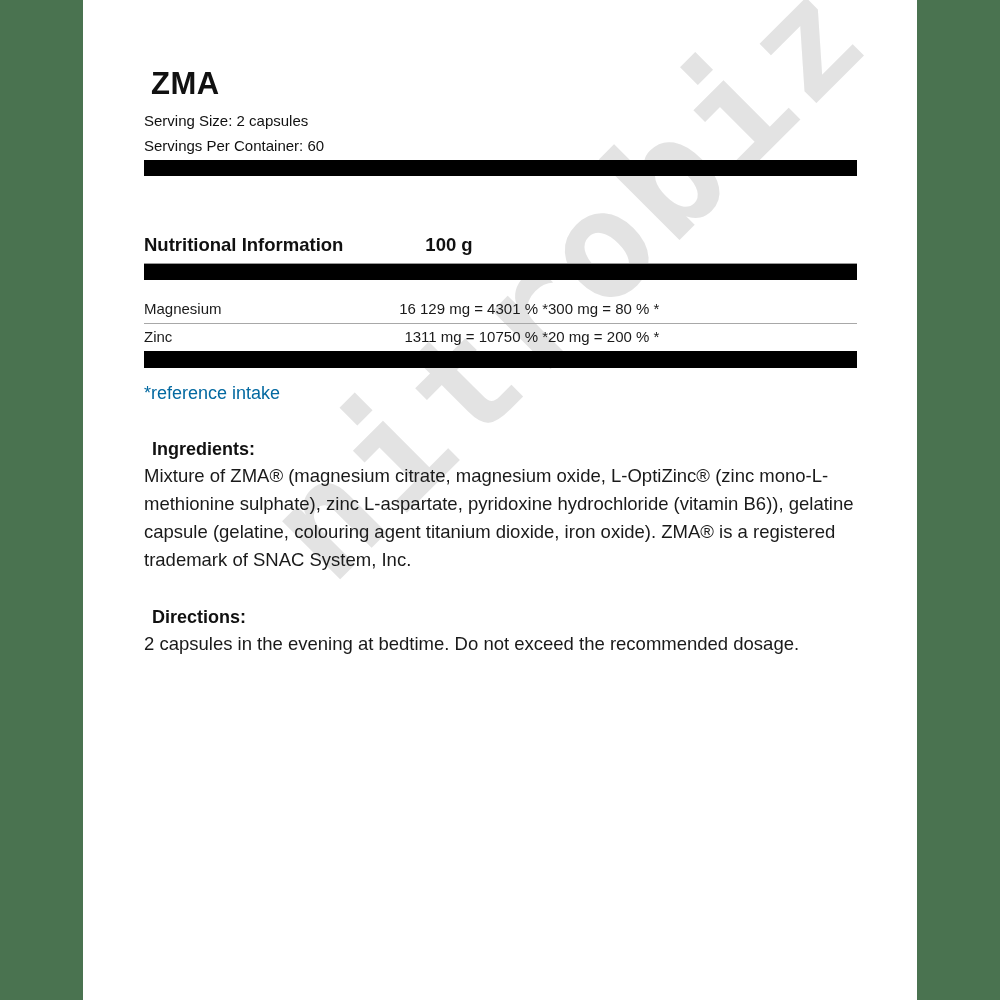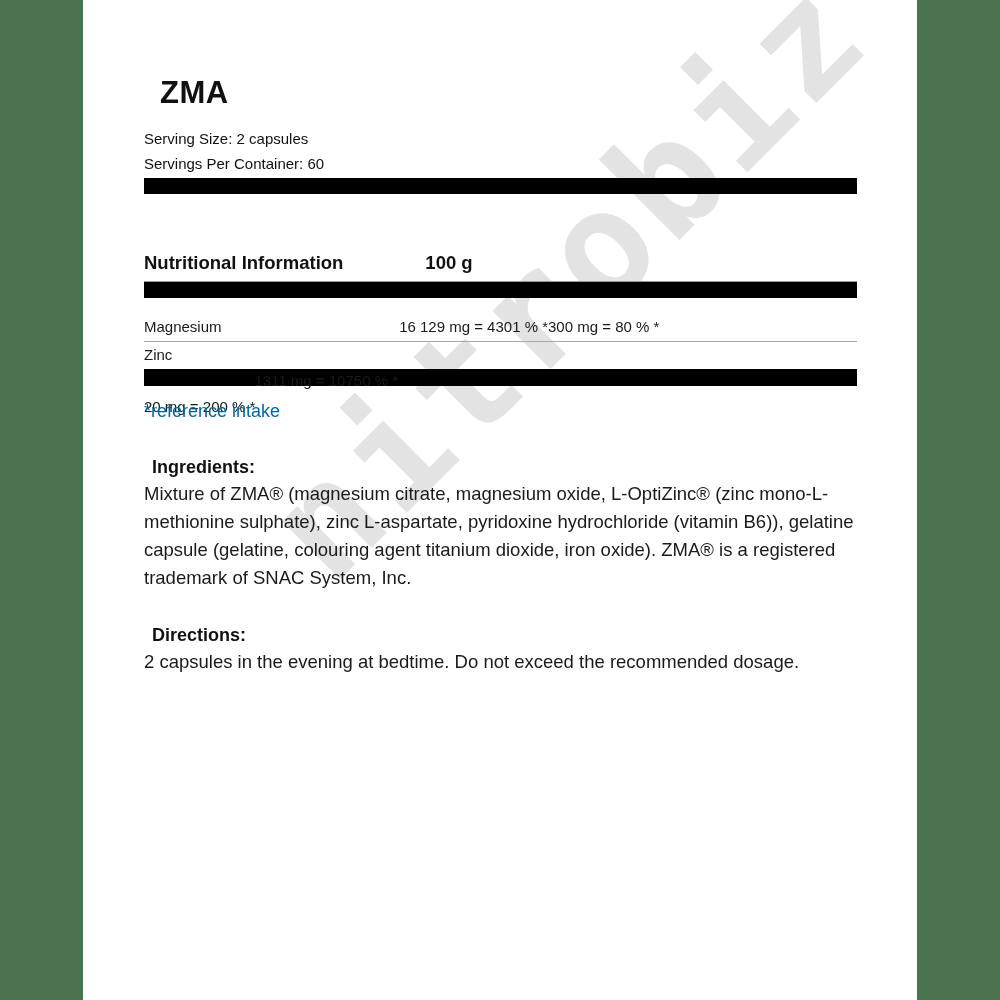--- a/index.html
+++ b/index.html
@@ -31,21 +31,21 @@
       pointer-events: none;
       z-index: 0;
     }
     .content {
       position: absolute; left: 61px; top: 60px; width: 713px;
       z-index: 1;
     }
     .title {
       font-family: "Liberation Sans", sans-serif;
       font-weight: bold; font-size: 31px;
-      line-height: 34px; margin: 16px; letter-spacing: 0.5px;
+      line-height: 34px; margin: 7px; letter-spacing: 0.5px;
     }
     .meta {
       font-family: "Liberation Sans", sans-serif;
       font-weight: normal; font-size: 15px;
       line-height: 25px;
     }
     .bar { background: #000; height: 16px; }
     .bar.top { margin-top: 2px; }
     .nut-head {
       display: flex; align-items: baseline;
@@ -59,21 +59,21 @@
     .nut-head .c1 { width: 220px; }
     .nut-head .c2 { width: 170px; text-align: center; }
     .nut-head .c3 { flex: 1; text-align: right; padding-right: 10px; }
     .rows { margin-top: 16px; }
     .row {
       display: flex; align-items: baseline;
       font-family: "Liberation Sans Narrow", "Liberation Sans", sans-serif;
       font-size: 15px; line-height: 26px; height: 27px;
       color: #1a1a1a;
     }
-    .row + .row { border-top: 1.5px solid #a8a8a8; flex-direction: column; }
+    .row + .row { border-top: 1.5px solid #a8a8a8; }
     .row .c1 { width: 150px; }
     .row .c2 { width: 254px; text-align: right; }
     .row .c3 { flex: 1; padding-right: 10px; }
     .bar.bottom { margin-top: 0; height: 17px; }
     .note {
       font-family: "Liberation Sans Narrow", "Liberation Sans", sans-serif;
       font-size: 18px; margin-top: 12px; line-height: 26px;
       color: #0369a1;
     }
     .section-h {

